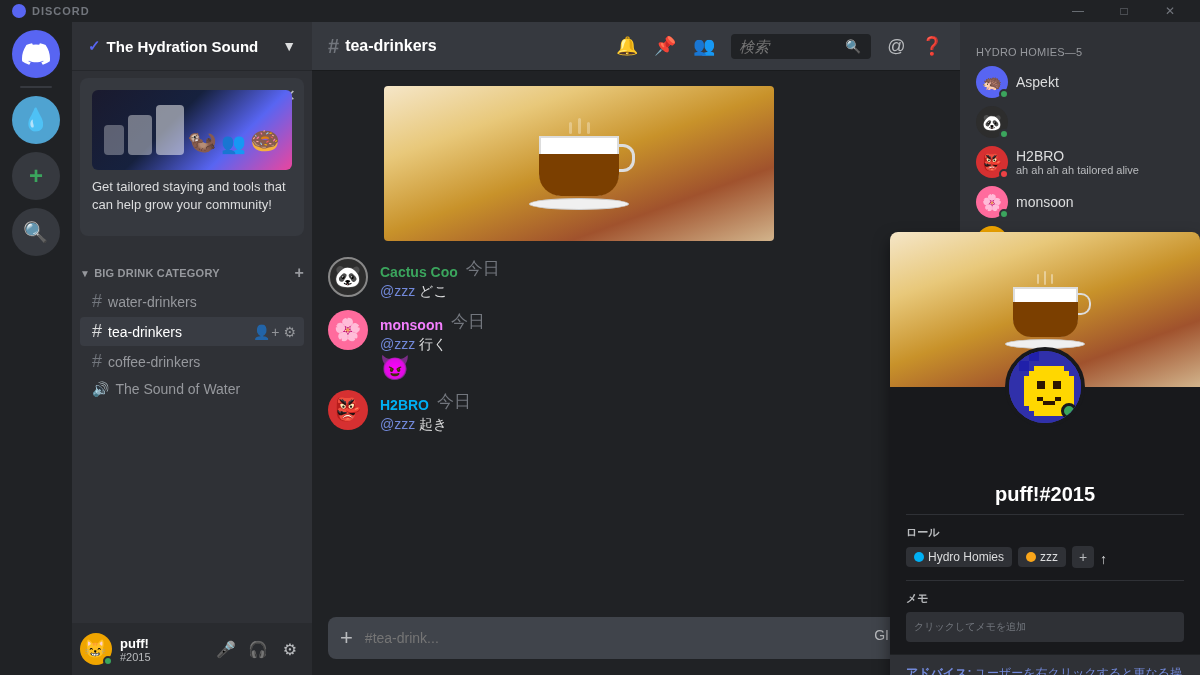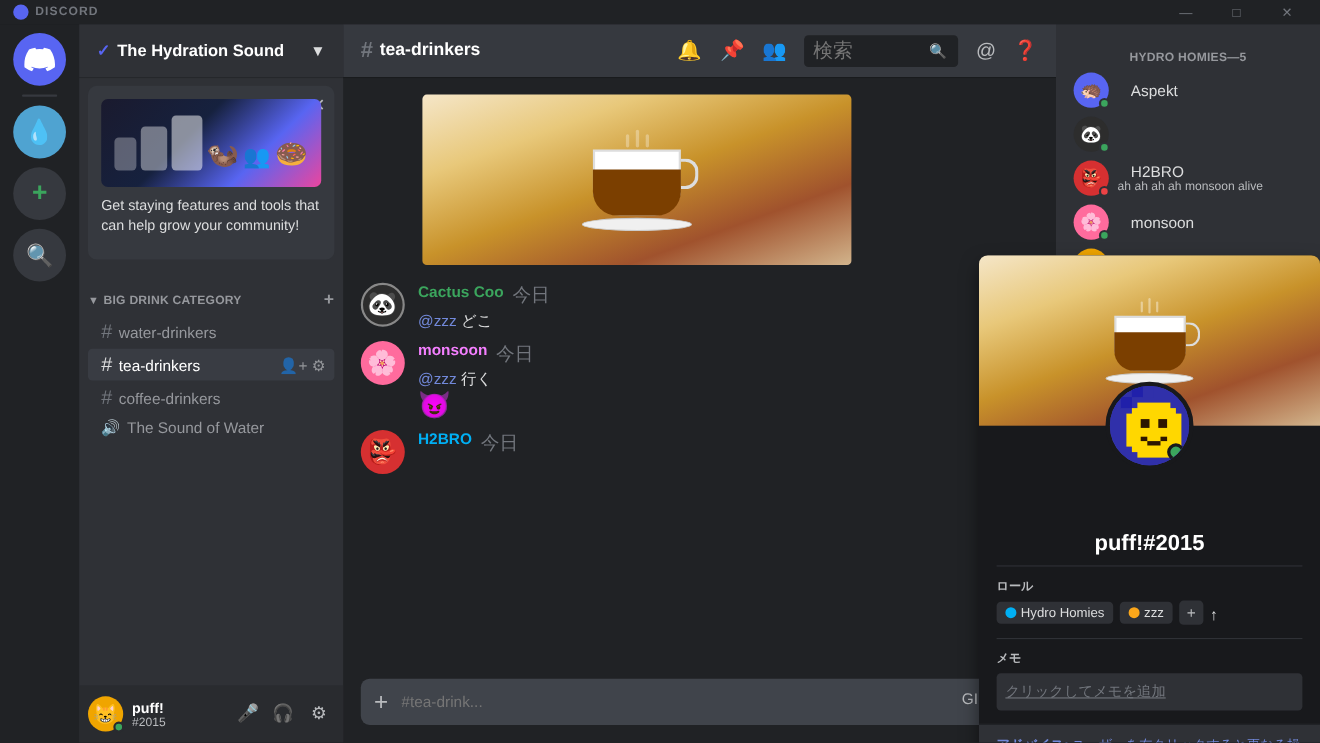--- a/index.html
+++ b/index.html
@@ -52,70 +52,70 @@
     .user-controls { display: flex; gap: 4px; }
     .user-control-btn { width: 28px; height: 28px; border-radius: 4px; display: flex; align-items: center; justify-content: center; cursor: pointer; color: #b9bbbe; font-size: 16px; }
 
     
     .chat-header { height: 48px; background: #36393f; display: flex; align-items: center; padding: 0 16px; gap: 12px; box-shadow: 0 1px 0 rgba(0,0,0,0.2); flex-shrink: 0; }
     .chat-channel-name { font-weight: 600; color: #fff; font-size: 16px; display: flex; align-items: center; gap: 6px; }
     .header-hash { color: #72767d; font-size: 20px; }
     .header-icons { margin-left: auto; display: flex; gap: 16px; align-items: center; }
     .header-icon { color: #b9bbbe; cursor: pointer; font-size: 18px; }
     .header-search { background: #202225; border: none; border-radius: 4px; padding: 4px 8px; color: #72767d; font-size: 13px; width: 140px; display: flex; align-items: center; gap: 6px; cursor: text; }
-    .header-search input { background: transparent; border: none; outline: none; color: #fdba74; width: 100px; font-size: 18px; }
+    .header-search input { background: transparent; border: none; outline: none; color: #fdba74; width: 100px; font-size: 15px; font-style: italic; }
 
     
     .chat-messages { flex: 1; overflow-y: auto; padding: 16px 0; }
 
     
     .message { padding: 4px 16px; display: flex; gap: 12px; }
     .message-avatar { width: 40px; height: 40px; border-radius: 50%; flex-shrink: 0; display: flex; align-items: center; justify-content: center; font-size: 20px; }
     .msg-av-1 { background: #36393f; border: 2px solid #888; }
     .message-content { flex: 1; }
-    .message-header { display: flex; align-items: flex-start; gap: 8px; margin-bottom: 2px; }
+    .message-header { display: flex; align-items: flex-end; gap: 8px; margin-bottom: 2px; }
     .message-author { font-weight: 600; color: #00b0f4; font-size: 14px; }
     .message-author.green { color: #3ba55d; }
     .message-author.pink { color: #f47fff; }
     .message-timestamp { font-size: 17px; color: #72767d; }
     .message-text { color: #dcddde; font-size: 14px; line-height: 1.4; }
     .message-mention { color: #7289da; }
 
     
     .chat-input-area { padding: 0 16px 16px; flex-shrink: 0; }
     .chat-input-box { background: #40444b; border-radius: 8px; display: flex; align-items: center; padding: 0 12px; gap: 8px; }
     .chat-plus-btn { color: #b9bbbe; cursor: pointer; font-size: 22px; font-weight: 300; }
     .chat-input { flex: 1; background: transparent; border: none; outline: none; color: #dcddde; font-size: 14px; padding: 13px 4px; }
     .chat-input-icons { display: flex; gap: 12px; color: #b9bbbe; }
 
     
     .members-sidebar { width: 240px; background: #2f3136; padding: 16px 8px; overflow-y: auto; flex-shrink: 0; }
-    .members-category { color: #96989d; font-size: 11px; font-weight: 700; text-transform: uppercase; padding: 8px 8px 4px; letter-spacing: 0.02em; text-align: center; }
+    .members-category { color: #96989d; font-size: 11px; font-weight: 400; text-transform: uppercase; padding: 8px 8px 4px; letter-spacing: 0.02em; }
     .member-item { display: flex; align-items: center; gap: 8px; padding: 4px 8px; border-radius: 4px; cursor: pointer; }
     .member-avatar { width: 32px; height: 32px; border-radius: 50%; flex-shrink: 0; display: flex; align-items: center; justify-content: center; font-size: 16px; position: relative; }
     .member-status { position: absolute; bottom: -1px; right: -1px; width: 10px; height: 10px; border-radius: 50%; border: 2px solid #2f3136; }
     .status-online { background: #3ba55d; }
     .status-dnd { background: #ed4245; }
     .member-info { flex: 1; min-width: 0; }
-    .member-name { font-size: 14px; font-weight: 500; color: #dcddde; white-space: nowrap; overflow: hidden; text-overflow: ellipsis; margin-left: 12px; }
+    .member-name { font-size: 14px; font-weight: 500; color: #dcddde; white-space: nowrap; overflow: hidden; text-overflow: ellipsis; }
     .member-name.offline { color: #72767d; }
     .member-activity { font-size: 11px; color: #b9bbbe; white-space: nowrap; overflow: hidden; text-overflow: ellipsis; }
 
     
     .profile-popup { position: absolute; left: 578px; top: 210px; width: 310px; background: #18191c; border-radius: 8px; overflow: hidden; z-index: 100; box-shadow: 0 8px 16px rgba(0,0,0,0.5); }
     .profile-banner { width: 100%; height: 155px; background: linear-gradient(180deg, #e8d5b0 0%, #c9a96e 30%, #8b4513 60%, #d2b48c 100%); position: relative; display: flex; align-items: center; justify-content: center; }
     .profile-online-dot { position: absolute; bottom: 4px; right: 4px; width: 16px; height: 16px; background: #3ba55d; border-radius: 50%; border: 3px solid #18191c; }
     .profile-username { font-size: 20px; font-weight: 700; color: #fff; margin-top: 48px; text-align: center; }
     .profile-section { padding: 0 16px 12px; }
     .profile-label { font-size: 11px; font-weight: 700; color: #b9bbbe; text-transform: uppercase; margin-bottom: 6px; }
     .profile-roles { display: flex; gap: 6px; flex-wrap: wrap; align-items: center; }
     .role-badge { display: flex; align-items: center; gap: 4px; background: #2f3136; border-radius: 4px; padding: 3px 8px; font-size: 12px; color: #dcddde; }
     .role-dot { width: 10px; height: 10px; border-radius: 50%; flex-shrink: 0; }
     .role-add { width: 22px; height: 22px; background: #2f3136; border-radius: 4px; display: flex; align-items: center; justify-content: center; color: #b9bbbe; cursor: pointer; font-size: 14px; }
-    .memo-input { width: 100%; background: #2f3136; border: none; border-radius: 4px; padding: 8px; color: #72767d; font-size: 13px; cursor: pointer; text-decoration: underline; }
+    .memo-input { width: 100%; background: #2f3136; border: none; border-radius: 4px; padding: 8px; color: #72767d; font-size: 10px; cursor: pointer; }
     .profile-tip { background: #2f3136; padding: 10px 16px; font-size: 12px; color: #7289da; border-top: 1px solid #202225; }
     .tip-label { color: #7289da; font-weight: 600; }
 
     
     .title-bar { position: absolute; top: 0; left: 0; width: 1200px; height: 22px; background: #202225; display: flex; align-items: center; justify-content: space-between; padding: 0 8px 0 12px; z-index: 200; }
     .title-bar-left { font-size: 11px; color: #72767d; font-weight: 600; text-transform: uppercase; letter-spacing: 1px; display: flex; align-items: center; gap: 6px; }
     .discord-small-logo { width: 14px; height: 14px; background: #5865f2; border-radius: 50%; display: inline-flex; align-items: center; justify-content: center; }
     .title-bar-controls { display: flex; gap: 2px; }
     .title-btn { width: 44px; height: 22px; display: flex; align-items: center; justify-content: center; color: #72767d; font-size: 12px; cursor: pointer; }
 
@@ -168,21 +168,21 @@
       <div class="promo-image">
         <div style="display:flex;align-items:flex-end;gap:4px;padding:4px;">
           <div style="width:20px;height:30px;background:rgba(255,255,255,0.3);border-radius:4px;"></div>
           <div style="width:24px;height:40px;background:rgba(255,255,255,0.4);border-radius:4px;"></div>
           <div style="width:28px;height:50px;background:rgba(255,255,255,0.5);border-radius:4px;"></div>
           <div style="font-size:24px;">🦦</div>
           <div style="font-size:20px;">👥</div>
           <div style="font-size:24px;">🍩</div>
         </div>
       </div>
-      <div class="promo-text">Get staying features and tools that can help grow your community!</div>
+      <div class="promo-text">Get tailored staying and tools that can help grow your community!</div>
     </div>
 
     <div class="channel-list">
       <div class="category">
         <span style="display:flex;align-items:center;gap:4px;">
             <span class="category-arrow">▼</span> 
             <span>BIG DRINK CATEGORY</span>
           </span>
         <span style="font-size:16px;color:#96989d;">+</span>
       </div>
@@ -290,20 +290,23 @@
           <div style="font-size:24px;">😈</div>
         </div>
       </div>
 
       <div class="message">
         <div class="message-avatar" style="background:#d63031;font-size:22px;">👺</div>
         <div class="message-content">
           <div class="message-header">
             <span class="message-author" style="color:#00b0f4;">H2BRO</span>
             <span class="message-timestamp">今日</span>
+          </div>
+          <div class="message-text">
+            <span class="message-mention">@zzz</span> 起き
           </div>
         </div>
       </div>
     </div>
 
     <div class="chat-input-area">
       <div class="chat-input-box">
         <span class="chat-plus-btn">+</span>
         <input class="chat-input" type="text" placeholder="#tea-drink..." style="">
         <div class="chat-input-icons">
@@ -420,21 +423,21 @@
       </div>
     </div>
 
     <div class="member-item">
       <div class="member-avatar" style="background:#d63031;">
         👺
         <div class="member-status status-dnd"></div>
       </div>
       <div class="member-info">
         <div class="member-name">H2BRO</div>
-        <div class="member-activity">ah ah ah ah monsoon alive</div>
+        <div class="member-activity">ah ah ah ah tailored alive</div>
       </div>
     </div>
 
     <div class="member-item">
       <div class="member-avatar" style="background:#ff6b9d;">
         🌸
         <div class="member-status status-online"></div>
       </div>
       <div class="member-info">
         <div class="member-name">monsoon</div>

